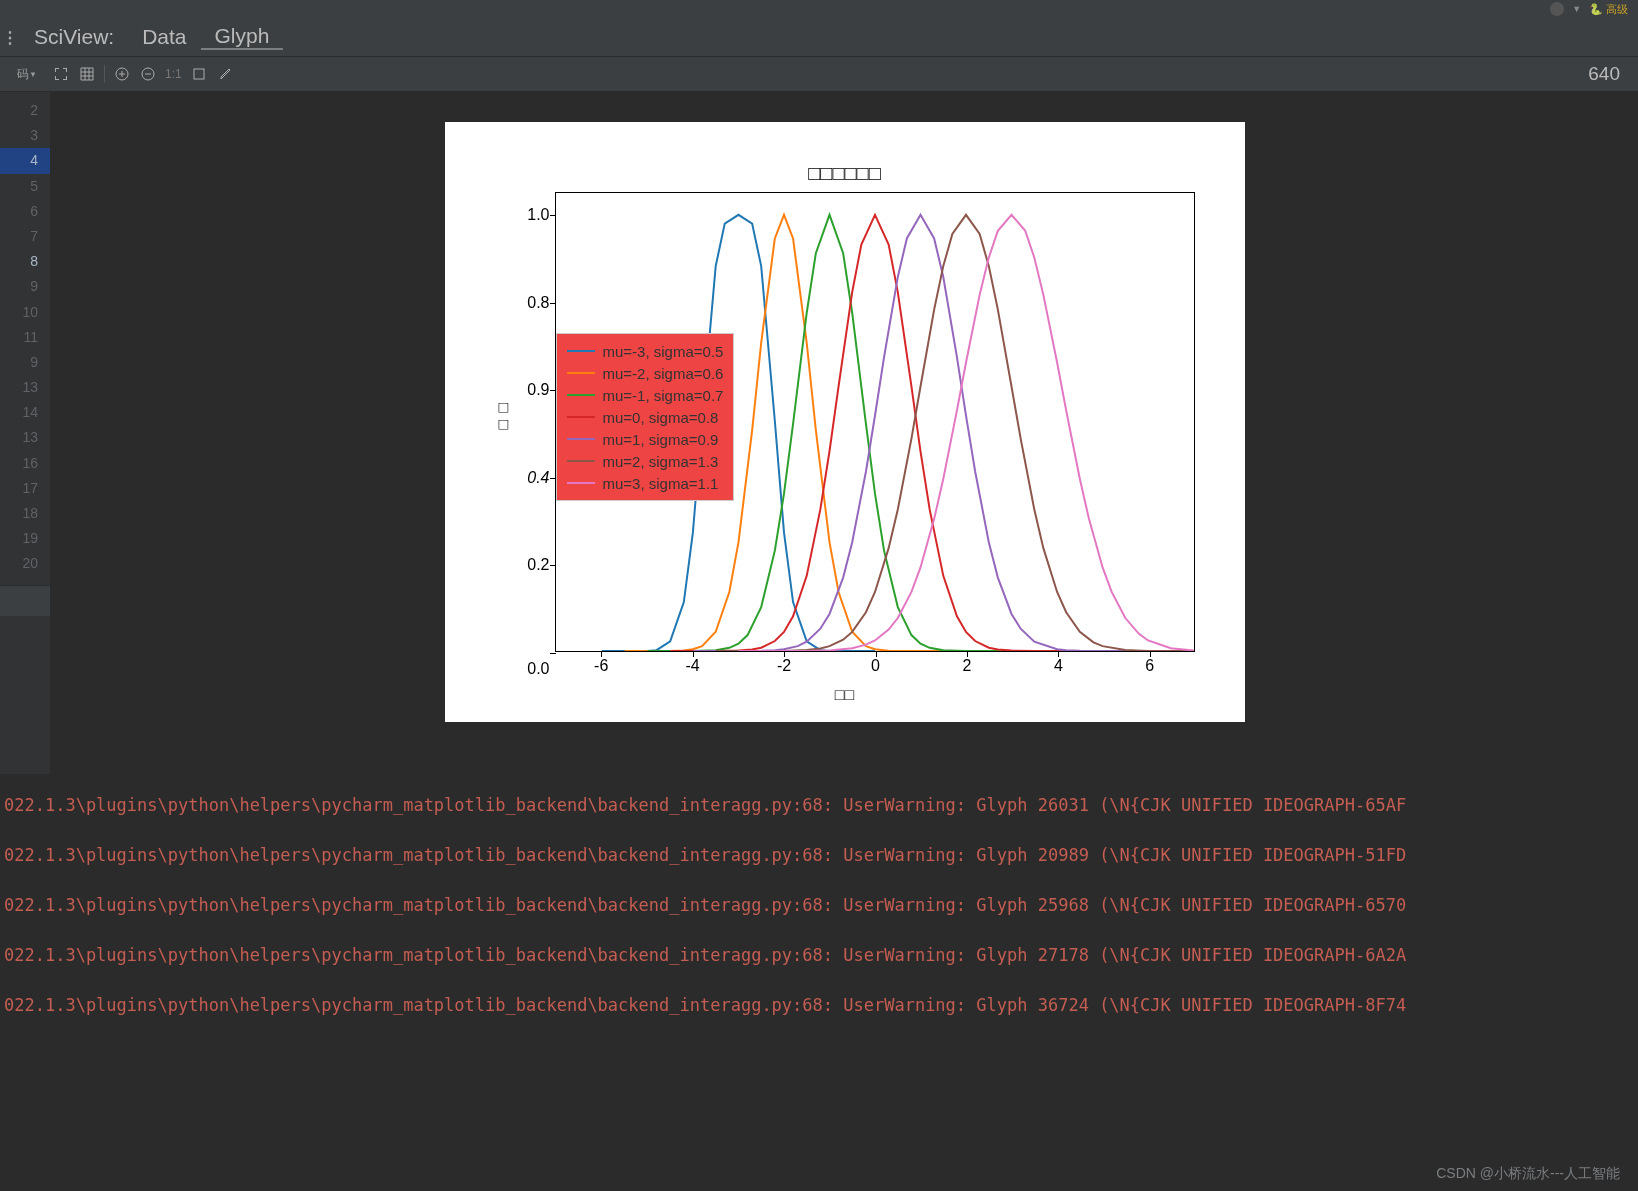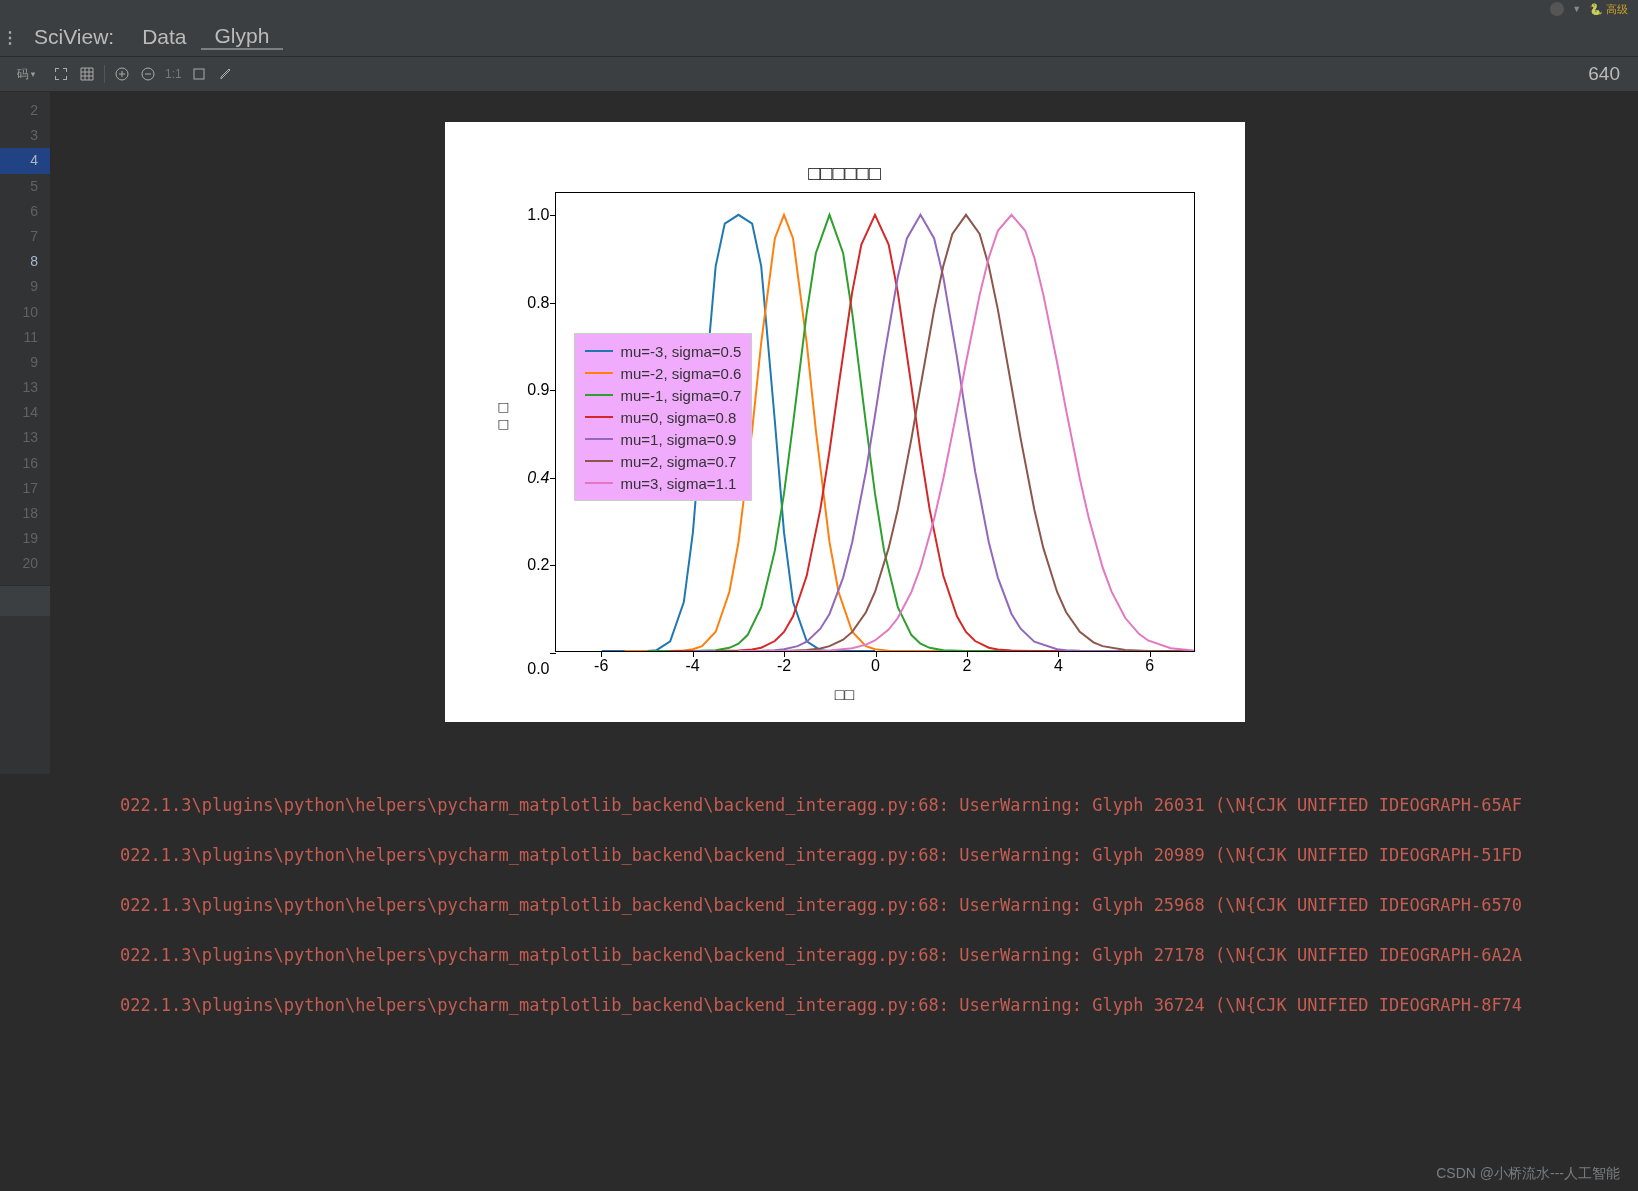--- a/index.html
+++ b/index.html
@@ -28,26 +28,26 @@
   .plot-area{flex:1;background:#2b2b2b;display:flex;align-items:flex-start;justify-content:center;padding-top:30px;position:relative;}
   .plot-card{background:#fff;width:800px;height:600px;position:relative;}
   .plot-title{position:absolute;left:0;right:0;top:40px;text-align:center;font-size:20px;color:#000;}
   .axes{position:absolute;left:110px;top:70px;width:640px;height:460px;border:1px solid #000;box-sizing:border-box;}
   .ytick{position:absolute;left:-46px;width:40px;text-align:right;font-size:16px;color:#000;transform:translateY(-50%);}
   .xtick{position:absolute;bottom:-24px;font-size:16px;color:#000;transform:translateX(-50%);}
   .ytk{position:absolute;left:-6px;width:6px;height:1px;background:#000;}
   .xtk{position:absolute;bottom:-6px;height:6px;width:1px;background:#000;}
   .ylabel{position:absolute;left:50px;top:278px;font-size:16px;color:#000;writing-mode:vertical-rl;transform:rotate(180deg);}
   .xlabel{position:absolute;left:0;right:0;bottom:18px;text-align:center;font-size:16px;color:#000;}
-  .legend{position:absolute;left:18px;top:140px;border:1px solid #ccc;background:#f0abfc;padding:6px 10px;font-size:15px;color:#333;}
+  .legend{position:absolute;left:0;top:140px;border:1px solid #ccc;background:#ef4444;padding:6px 10px;font-size:15px;color:#333;}
   .legend .row{display:flex;align-items:center;gap:8px;height:22px;}
   .legend .swatch{width:28px;height:2px;}
   svg.curves{position:absolute;left:0;top:0;width:100%;height:100%;}
   .console{height:419px;background:#2b2b2b;border-top:20px solid #2b2b2b;overflow:hidden;padding-left:4px;}
-  .console .line{font-family:Consolas,monospace;font-size:17px;color:#c45d52;white-space:pre;line-height:1.3;margin-bottom:28px;text-align:center;}
+  .console .line{font-family:Consolas,monospace;font-size:17px;color:#c45d52;white-space:pre;line-height:1.3;margin-bottom:28px;}
   .watermark{position:absolute;right:18px;bottom:8px;color:#7a7d80;font-size:14px;}
 </style>
 </head>
 <body>
 
 <div class="titlebar">
   <span class="avatar"></span>
   <span class="caret">▼</span>
   <span class="py">🐍 <span>高级</span></span>
 </div>
@@ -155,21 +155,21 @@
             <div class="row">
               <div class="swatch" style="background: rgb(214, 39, 40);"></div>
               <span>mu=0, sigma=0.8</span>
             </div>
             <div class="row">
               <div class="swatch" style="background: rgb(148, 103, 189);"></div>
               <span>mu=1, sigma=0.9</span>
             </div>
             <div class="row">
               <div class="swatch" style="background: rgb(140, 86, 75);"></div>
-              <span>mu=2, sigma=0.7</span>
+              <span>mu=2, sigma=1.3</span>
             </div>
             <div class="row">
               <div class="swatch" style="background: rgb(227, 119, 194);"></div>
               <span>mu=3, sigma=1.1</span>
             </div>
           </div>
       <div class="ytk" style="top: 460px;"></div>
           <div class="ytick" style="top: 476px;">0.0</div>
           <div class="ytk" style="top: 372.381px;"></div>
           <div class="ytick" style="top: 372.381px;">0.2</div>

